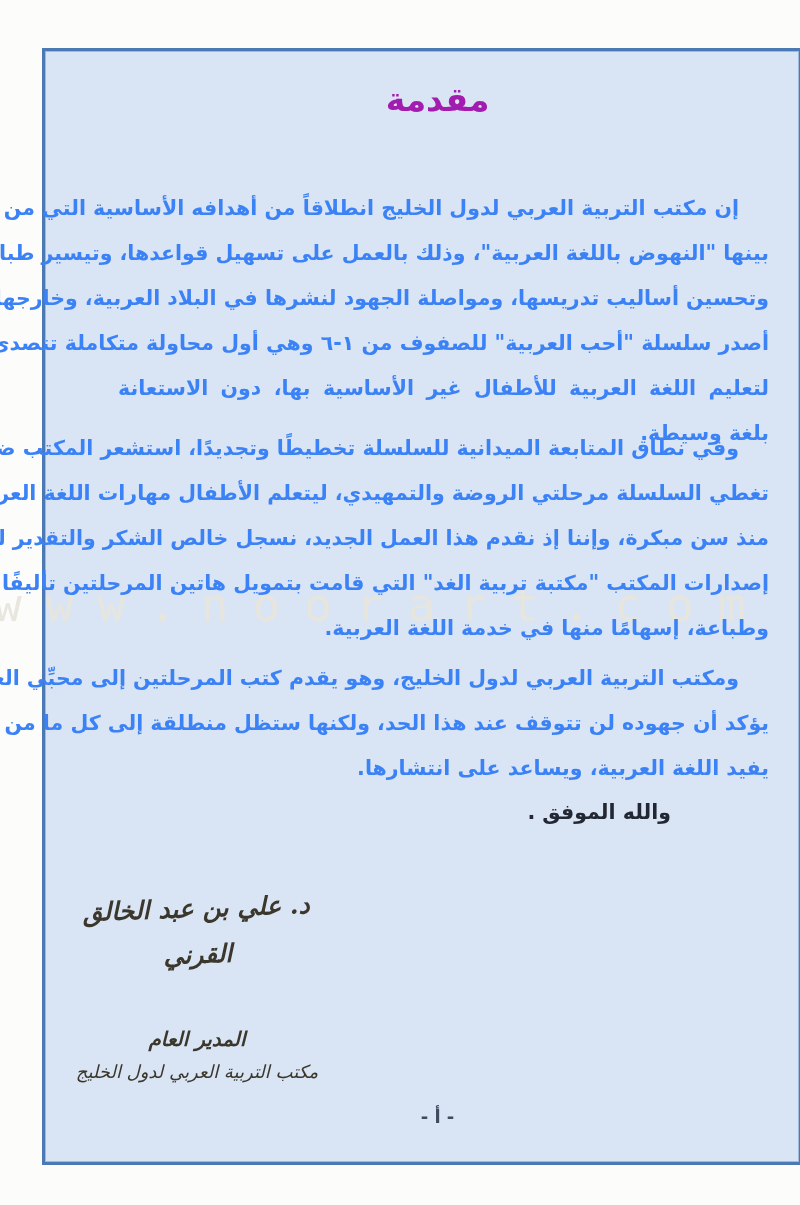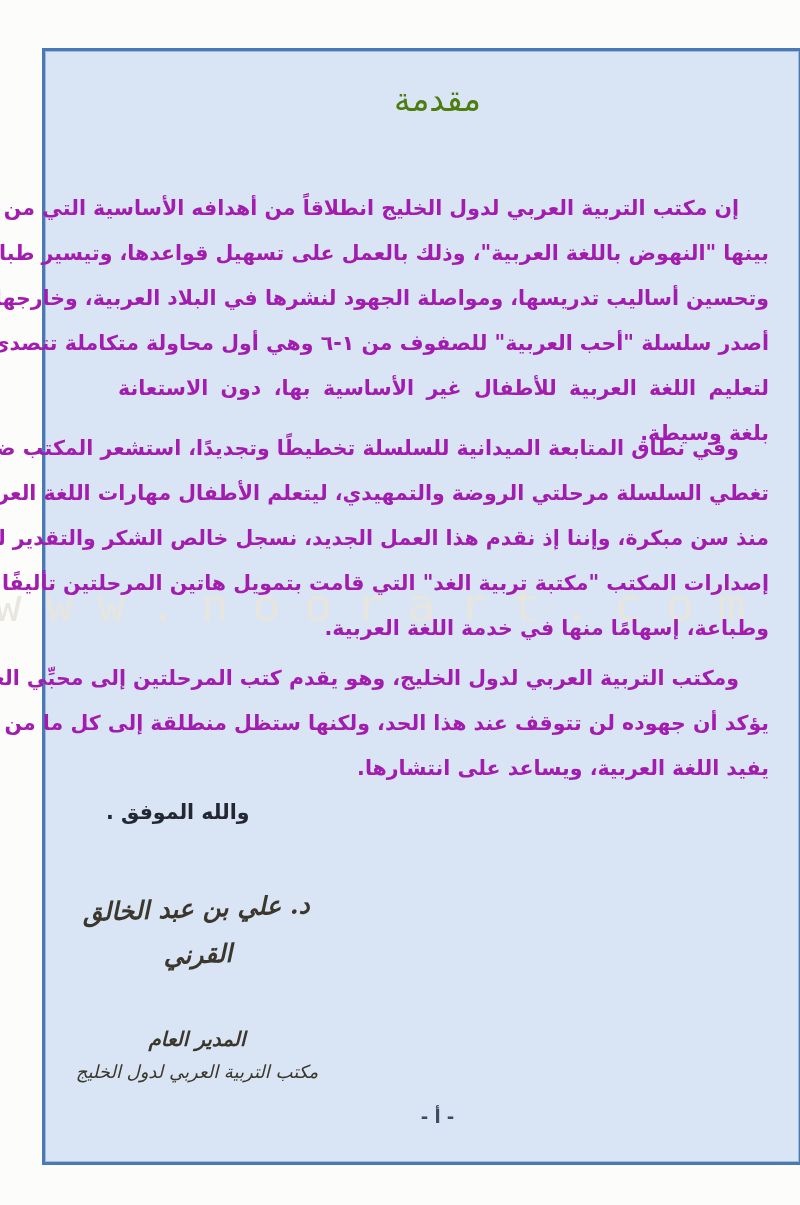--- a/index.html
+++ b/index.html
@@ -24,36 +24,36 @@
     color:#e8e5dd;opacity:.92;z-index:2;
     user-select:none;
   }
   .panel-content{
     position:absolute;left:42px;top:48px;width:760px;height:1117px;
     z-index:3;direction:rtl;
   }
   .page-title{
     position:absolute;top:32px;right:33px;left:64px;
     text-align:center;
-    font-size:33px;font-weight:normal;color:#4d7c0f;
+    font-size:33px;font-weight:bold;color:#a21caf;
     letter-spacing:1px;
   }
-  .text-block{position:absolute;right:33px;left:76px;color:#a21caf;}
+  .text-block{position:absolute;right:33px;left:76px;color:#3b82f6;}
   .p1{top:138px;} .p2{top:378px;} .p3{top:608px;}
   .line{
     height:45px;line-height:45px;
     font-size:20.5px;font-weight:bold;
     text-align:justify;text-align-last:justify;
     white-space:nowrap;
   }
   .line.indent{padding-right:30px;}
   .line.last{text-align-last:right;white-space:normal;}
   .closing{
     position:absolute;top:742px;right:33px;left:64px;
-    text-align:left;margin-right:98px;
+    text-align:right;margin-right:98px;
     font-size:20.5px;font-weight:bold;color:#222733;
     height:45px;line-height:45px;
   }
   .signature{
     position:absolute;top:838px;right:470px;width:270px;
     text-align:center;color:#3b372c;
     font-family:"DejaVu Serif",serif;
   }
   .signature .sig-name{
     font-size:25px;font-weight:bold;font-style:italic;

